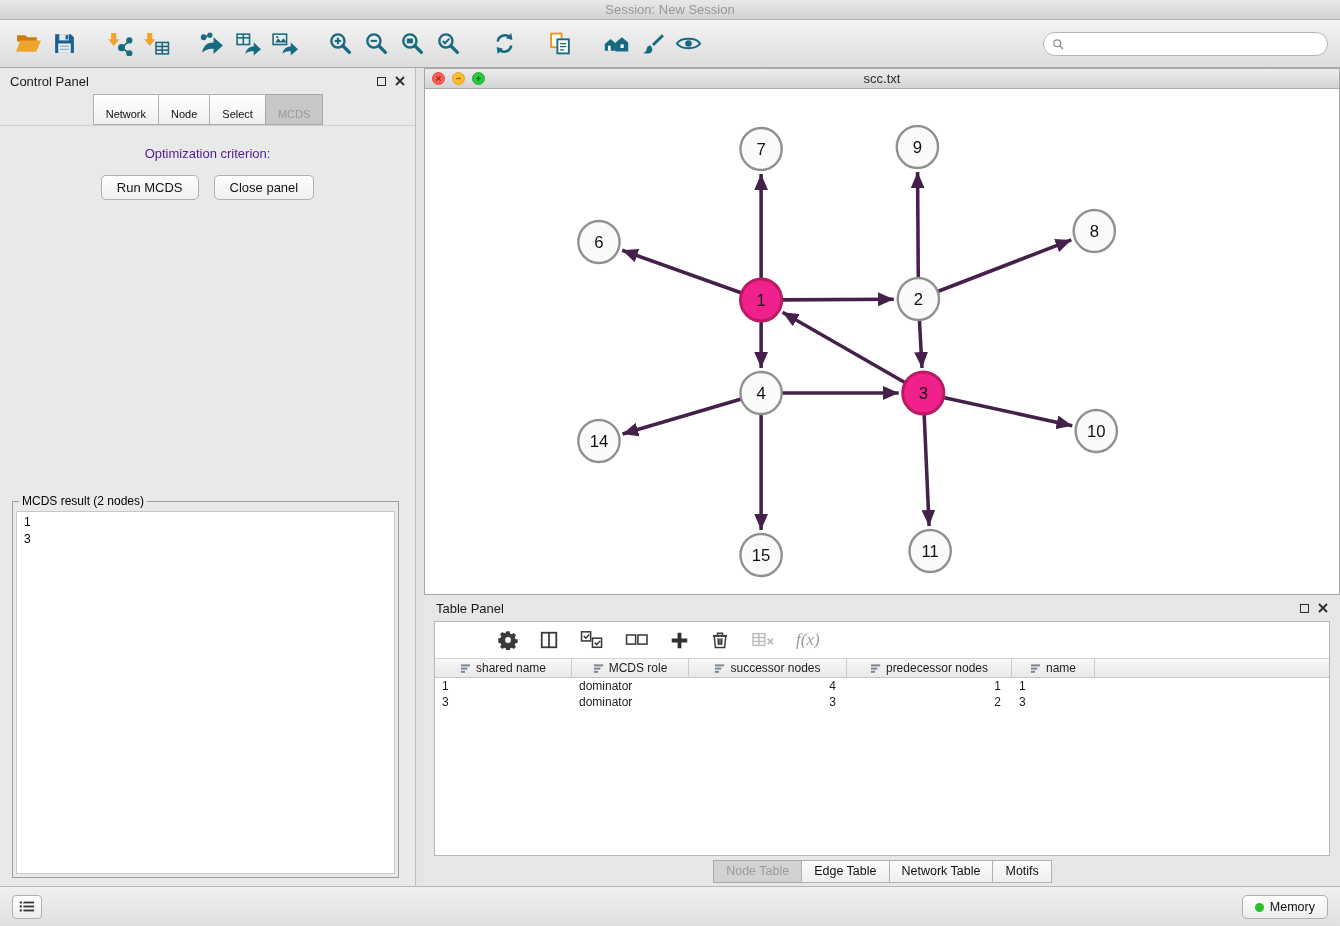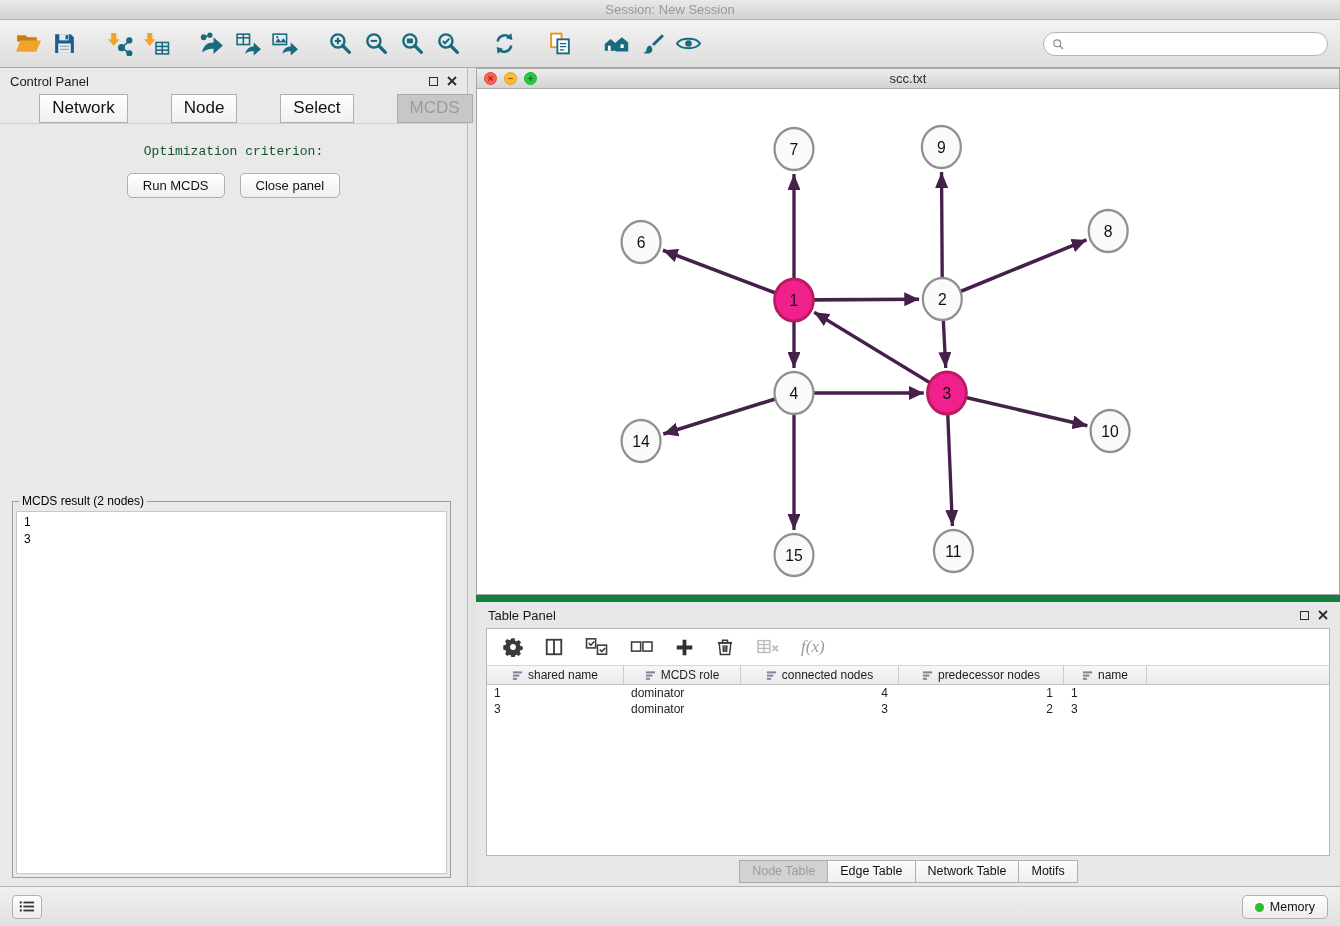--- a/index.html
+++ b/index.html
@@ -20,65 +20,65 @@
   .grp { margin-left:20px; }
   .tb-search { position:absolute; right:12px; top:12px; width:285px; height:24px; background:#fff;
     border:1px solid #b5b5b5; border-radius:12px; display:flex; align-items:center; padding:0 8px; }
   .tb-search svg { width:13px; height:13px; margin-right:5px; flex:0 0 auto; }
   .search-input { border:none; outline:none; flex:1; font-size:12px; background:transparent; font-family:inherit; }
 
   
   .main { flex:1; display:flex; overflow:hidden; }
 
   
-  .control-panel { width:468px; flex:0 0 auto; background:#e9e9e9; border-right:1px solid #bcbcbc; position:relative; }
+  .control-panel { width:416px; flex:0 0 auto; background:#e9e9e9; border-right:1px solid #bcbcbc; position:relative; }
   .cp-header { height:26px; display:flex; align-items:center; padding:0 10px; font-size:13px; color:#1a1a1a; }
   .winbtns { margin-left:auto; display:flex; gap:9px; align-items:center; }
   .sq { width:9px; height:9px; border:1.5px solid #2c2c2c; display:inline-block; }
   .xbtn svg { width:10px; height:10px; display:block; }
   .cp-tabs { display:flex; justify-content:center; border-bottom:1px solid #cfcfcf; padding-bottom:0; }
-  .cp-tab { font-size:17px; padding:3px 12px 4px; background:linear-gradient(#ffffff,#f0f0f0);
-    border:1px solid #b0b0b0; margin-right:-1px; color:#111; font-family:inherit; cursor:default;margin-left:44px; }
+  .cp-tab { font-size:11px; padding:13px 12px 4px; background:linear-gradient(#ffffff,#f0f0f0);
+    border:1px solid #b0b0b0; margin-right:-1px; color:#111; font-family:inherit; cursor:default; }
   .cp-tab.active { background:#c7c7c7; color:#9b9b9b; border-color:#a9a9a9; }
   .cp-body { padding-top:20px; text-align:center; }
-  .opt-label { font-size:13px; color:#14532d; margin-bottom:10px;font-family:Liberation Mono, monospace; }
+  .opt-label { font-size:13px; color:#4c1d95; margin-bottom:10px; }
   .dropdown { margin:0 auto; width:310px; height:24px; background:#fff; border:1px solid #b0b0b0; border-radius:5px;
     display:flex; align-items:center; padding:0 5px 0 10px; font-size:13px; text-align:left; }
   .dd-value { flex:1; color:#111; }
   .dd-arrows svg { width:11px; height:16px; display:block; }
   .cp-actions { margin-top:14px; display:flex; justify-content:center; gap:15px; }
   .cp-btn { font-size:13px; padding:4px 15px; background:linear-gradient(#ffffff,#efefef);
     border:1px solid #b0b0b0; border-radius:5px; font-family:inherit; color:#111; cursor:default; }
   .result-box { position:absolute; left:12px; right:16px; top:426px; bottom:8px; margin:0;
     border:1px solid #9e9e9e; padding:3px; background:#e9e9e9; }
   .result-box legend { font-size:12px; padding:0 3px; margin-left:3px; color:#000; }
   .result-area { width:100%; height:100%; background:#fff; border:1px solid #c8c8c8;
     font-size:12px; line-height:17px; padding:2px 7px; text-align:left; overflow:auto; }
 
   
-  .right { flex:1; display:flex; flex-direction:column; margin-left:8px; background:#15803d; overflow:hidden;gap:7px; }
+  .right { flex:1; display:flex; flex-direction:column; margin-left:8px; background:#ef4444; overflow:hidden; }
 
   
   .network-window { height:527px; flex:0 0 auto; border:1px solid #a6a6a6; background:#fff;
     display:flex; flex-direction:column; }
   .net-titlebar { height:20px; flex:0 0 auto; background:linear-gradient(#ededed,#d3d3d3);
     border-bottom:1px solid #adadad; display:flex; align-items:center; padding:0 7px; position:relative; }
   .tl { width:13px; height:13px; border-radius:50%; margin-right:7px; display:flex; align-items:center; justify-content:center; }
   .tl svg { width:7px; height:7px; }
   .tl-red { background:#ff5f57; border:1px solid #e2443d; }
   .tl-yellow { background:#febc2e; border:1px solid #e0a123; }
   .tl-green { background:#28c840; border:1px solid #1faf34; }
   .net-title { position:absolute; left:0; right:0; text-align:center; font-size:13px; color:#2c2c2c; pointer-events:none; }
   .net-canvas { display:block; width:100%; height:505px; background:#fff; }
 
   
   .table-panel { flex:1; display:flex; flex-direction:column; background:#e7e7e7; overflow:hidden; }
   .tp-header { height:26px; flex:0 0 auto; display:flex; align-items:center; padding:0 12px; font-size:13px; color:#1a1a1a; }
   .tp-body { flex:1; margin:0 10px; background:#fff; border:1px solid #b7b7b7; display:flex; flex-direction:column; overflow:hidden; }
-  .tp-toolbar { height:36px; flex:0 0 auto; display:flex; align-items:center; gap:21px; padding:0 16px; background:#fff; }
+  .tp-toolbar { height:36px; flex:0 0 auto; display:flex; align-items:center; gap:21px; padding:0 16px; background:#fff;margin-left:47px; }
   .tp-toolbar .tpbtn { border:none; background:transparent; padding:0; display:flex; align-items:center; cursor:default; }
   .fx-label { font-family:"Liberation Serif", serif; font-style:italic; font-size:17px; color:#9b9b9b; }
   .tp-table { flex:1; overflow:hidden; border-top:1px solid #d6d6d6; }
   .tp-thead { display:flex; height:19px; background:linear-gradient(#f7f7f7,#e9e9e9); border-bottom:1px solid #c6c6c6; }
   .th { display:flex; align-items:center; justify-content:center; gap:5px; border-right:1px solid #cccccc;
     font-size:12px; color:#1d1d1d; height:100%; }
   .th .hicon svg { width:11px; height:11px; display:block; }
   .th0,.td0 { width:137px; } .th1,.td1 { width:117px; } .th2,.td2 { width:158px; }
   .th3,.td3 { width:165px; } .th4,.td4 { width:83px; }
   .tp-row { display:flex; height:16px; align-items:center; font-size:12px; color:#1d1d1d; }
@@ -446,21 +446,21 @@
                 <span>MCDS role</span>
               </div>
               <div class="th th2">
                 <span class="hicon">
                     <svg viewBox="0 0 12 12" fill="#7d8796">
                       <rect x="1" y="1.5" width="10" height="2.2"></rect>
                       <rect x="1" y="5" width="7" height="2.2"></rect>
                       <rect x="1" y="8.5" width="4.5" height="2.2"></rect>
                     </svg>
                   </span>
-                <span>connected nodes</span>
+                <span>successor nodes</span>
               </div>
               <div class="th th3">
                 <span class="hicon">
                     <svg viewBox="0 0 12 12" fill="#7d8796">
                       <rect x="1" y="1.5" width="10" height="2.2"></rect>
                       <rect x="1" y="5" width="7" height="2.2"></rect>
                       <rect x="1" y="8.5" width="4.5" height="2.2"></rect>
                     </svg>
                   </span>
                 <span>predecessor nodes</span>

